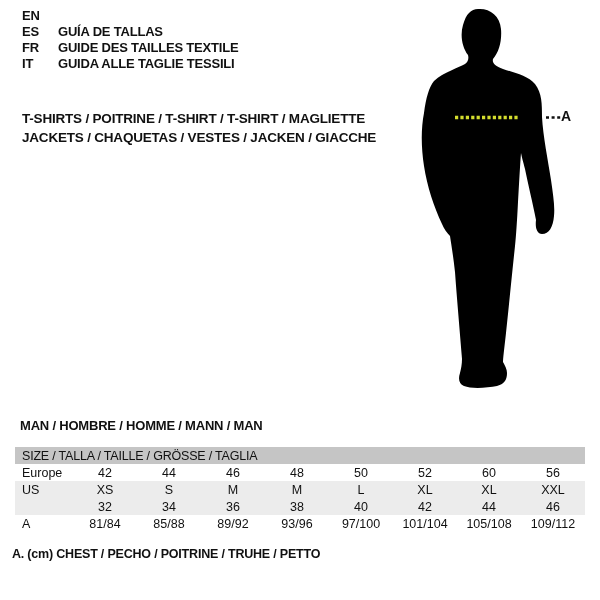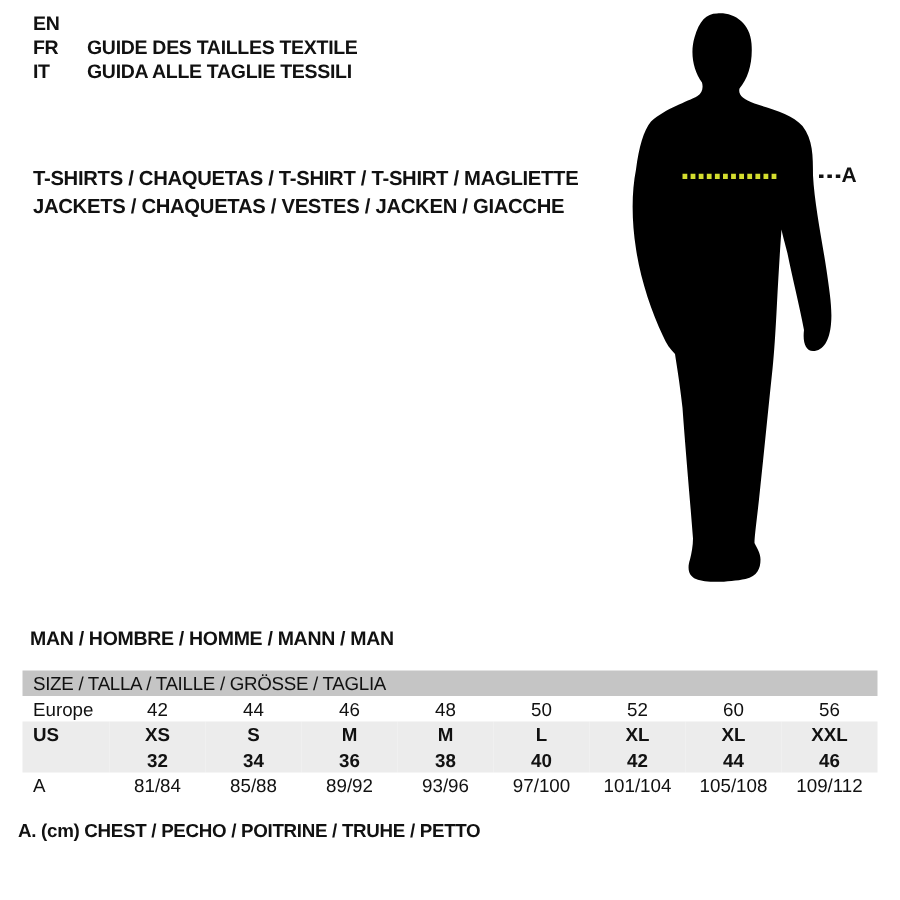--- a/index.html
+++ b/index.html
@@ -24,45 +24,49 @@
     position:absolute;left:15px;top:447px;width:570px;
     border-collapse:collapse;table-layout:fixed;font-size:12.5px;
   }
   .size-table th{
     background:var(--header-bg,#c5c5c5);font-weight:normal;text-align:left;
     height:17px;padding:0 16px 0 7px;letter-spacing:-0.2px;
   }
   .size-table td{height:17px;padding:0;text-align:center;font-weight:normal;}
   .size-table td.row-label{text-align:left;padding-left:7px;margin-left:47px;}
   .size-table col.label-col{width:58px;}
-  .size-table tr.shaded td{background:var(--band-bg,#ececec);font-weight:bold;}
+  .size-table tr.shaded td{background:var(--band-bg,#ececec);}
   
   .footnote{position:absolute;left:12px;top:547px;font-size:12.5px;font-weight:bold;letter-spacing:-0.2px;white-space:nowrap;}
 </style>
 </head>
 <body>
 
 <div class="page">
 
   <ul class="lang-list" id="lang-list">
       <li class="lang-item">
         <span class="lang-code">EN</span>
       </li>
       <li class="lang-item">
+        <span class="lang-code">ES</span>
+        <span>GUÍA DE TALLAS</span>
+      </li>
+      <li class="lang-item">
         <span class="lang-code">FR</span>
         <span>GUIDE DES TAILLES TEXTILE</span>
       </li>
       <li class="lang-item">
         <span class="lang-code">IT</span>
         <span>GUIDA ALLE TAGLIE TESSILI</span>
       </li>
     </ul>
 
   <div class="categories">
-    <div>T-SHIRTS / CHAQUETAS / T-SHIRT / T-SHIRT / MAGLIETTE</div>
+    <div>T-SHIRTS / POITRINE / T-SHIRT / T-SHIRT / MAGLIETTE</div>
     <div>JACKETS / CHAQUETAS / VESTES / JACKEN / GIACCHE</div>
   </div>
 
   <div class="figure-area">
     <svg viewBox="0 0 185 410" aria-hidden="true">
       <path d="M 63 9
                C 74 8, 85 15, 86 29
                C 87 41, 84 52, 78 59
                C 77 63, 80 66, 88 69
                C 100 73, 113 76, 120 84

